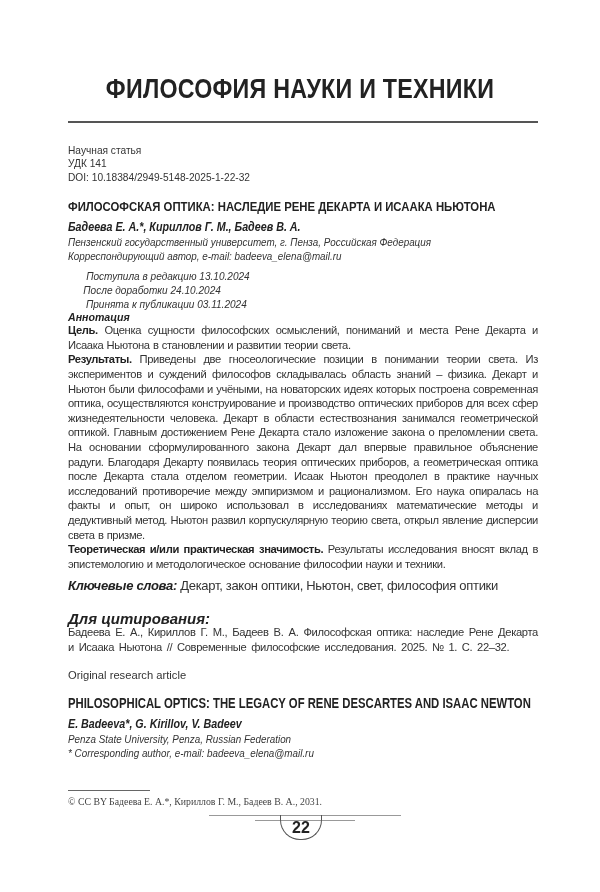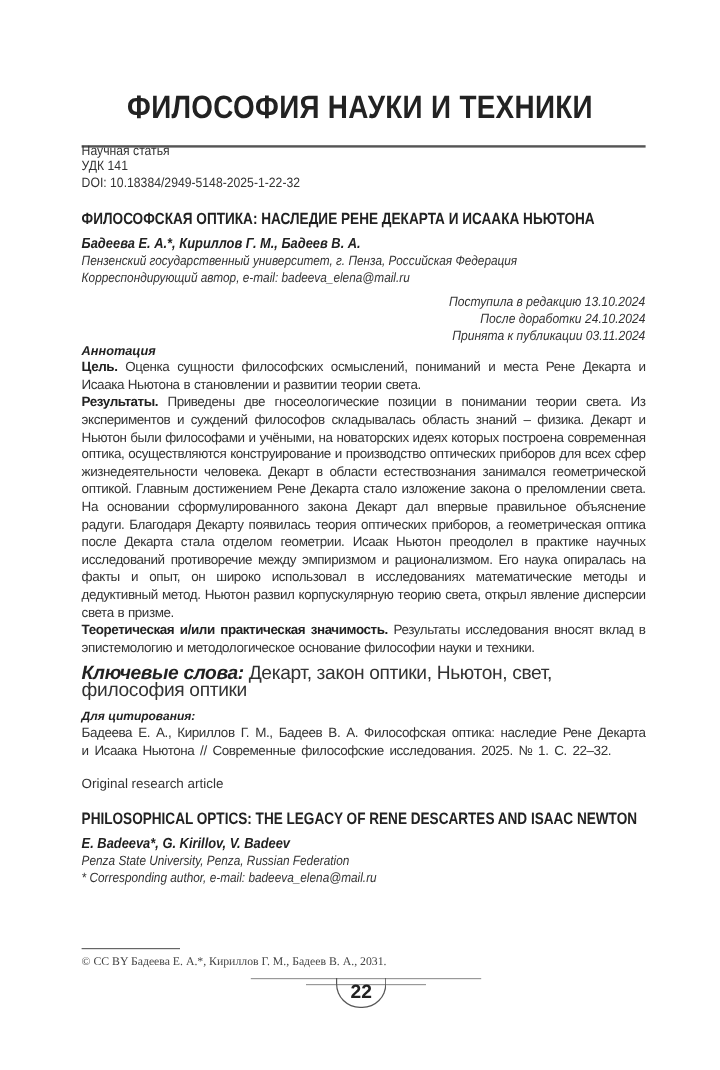--- a/index.html
+++ b/index.html
@@ -4,41 +4,41 @@
 <style>
   html, body { margin:0; padding:0; background:#ffffff; }
   body { width:600px; height:892px; position:relative; overflow:hidden;
          font-family:"Liberation Sans", sans-serif; color:#2a2a2a; }
   .page { position:absolute; left:0; top:0; width:504px; height:892px; }
   .journal-title { position:absolute; left:0; width:600px; top:74px; text-align:center;
     font-family:"Liberation Sans", sans-serif; font-weight:bold; font-size:27px;
     letter-spacing:0.3px; color:#222; transform:scaleX(0.86); transform-origin:center; }
   .head-rule { position:absolute; left:68px; width:470px; top:121px; height:0;
     border-top:2px solid #555; }
-  .content { position:absolute; left:68px; width:470px; top:120px; font-size:11.2px;
+  .content { position:absolute; left:68px; width:470px; top:144px; font-size:11.2px;
     line-height:13.6px; }
   .narrow { display:inline-block; transform:scaleX(0.9); transform-origin:left; white-space:nowrap; }
   .meta-line { font-size:11.3px; line-height:13.4px; color:#333; }
   .article-title { margin-top:15px; font-weight:bold; font-size:13.5px; line-height:16px;
     color:#222; white-space:nowrap; transform:scaleX(0.84); transform-origin:left; }
   .authors { margin-top:5px; font-weight:bold; font-style:italic; font-size:12.2px;
     line-height:15px; color:#222; white-space:nowrap; transform:scaleX(0.88); transform-origin:left; }
   .affil { font-style:italic; font-size:11.2px; line-height:14px; color:#333;
     white-space:nowrap; transform:scaleX(0.88); transform-origin:left; }
-  .dates { margin-top:6px; text-align:right; font-style:italic; font-size:11.2px;
+  .dates { margin-top:6px; text-align:left; font-style:italic; font-size:11.2px;
     line-height:14px; color:#333; }
   .dates div { white-space:nowrap; }
   .anno-head { margin-top:0; font-weight:bold; font-style:italic; font-size:10.6px;
     line-height:12px; color:#222; }
   .abs-par { font-size:11.2px; line-height:14.6px; color:#333; text-align:justify;
     letter-spacing:-0.35px; word-spacing:0.4px; }
   .abs-par b { color:#222; }
-  .kw { margin-top:8px; font-size:16px; line-height:14px; color:#333; letter-spacing:-0.3px; }
+  .kw { margin-top:8px; font-size:13px; line-height:14px; color:#333; letter-spacing:-0.3px; }
   .kw .label { font-weight:bold; font-style:italic; color:#222; }
-  .cite-head { margin-top:9px; font-weight:bold; font-style:italic; font-size:10px;
+  .cite-head { margin-top:20px; font-weight:bold; font-style:italic; font-size:15px;
     line-height:12px; color:#222; }
   .cite { font-size:11.2px; line-height:14.4px; color:#333; text-align:justify;
     text-align-last:left; letter-spacing:-0.35px; word-spacing:2px; }
   .orig { margin-top:14px; font-size:11.2px; line-height:14px; color:#333; }
   .en-title { margin-top:14px; font-weight:bold; font-size:13.8px; line-height:16px;
     color:#222; white-space:nowrap; transform:scaleX(0.82); transform-origin:left; }
   .foot-rule-short { position:absolute; left:68px; top:790px; width:82px; border-top:1px solid #666; }
   .copyright { position:absolute; left:68px; top:796px; font-family:"Liberation Serif", serif;
     font-size:9.8px; color:#444; white-space:nowrap; }
   .pn-rule-long { position:absolute; left:209px; top:815px; width:192px; border-top:1.5px solid #999; }

